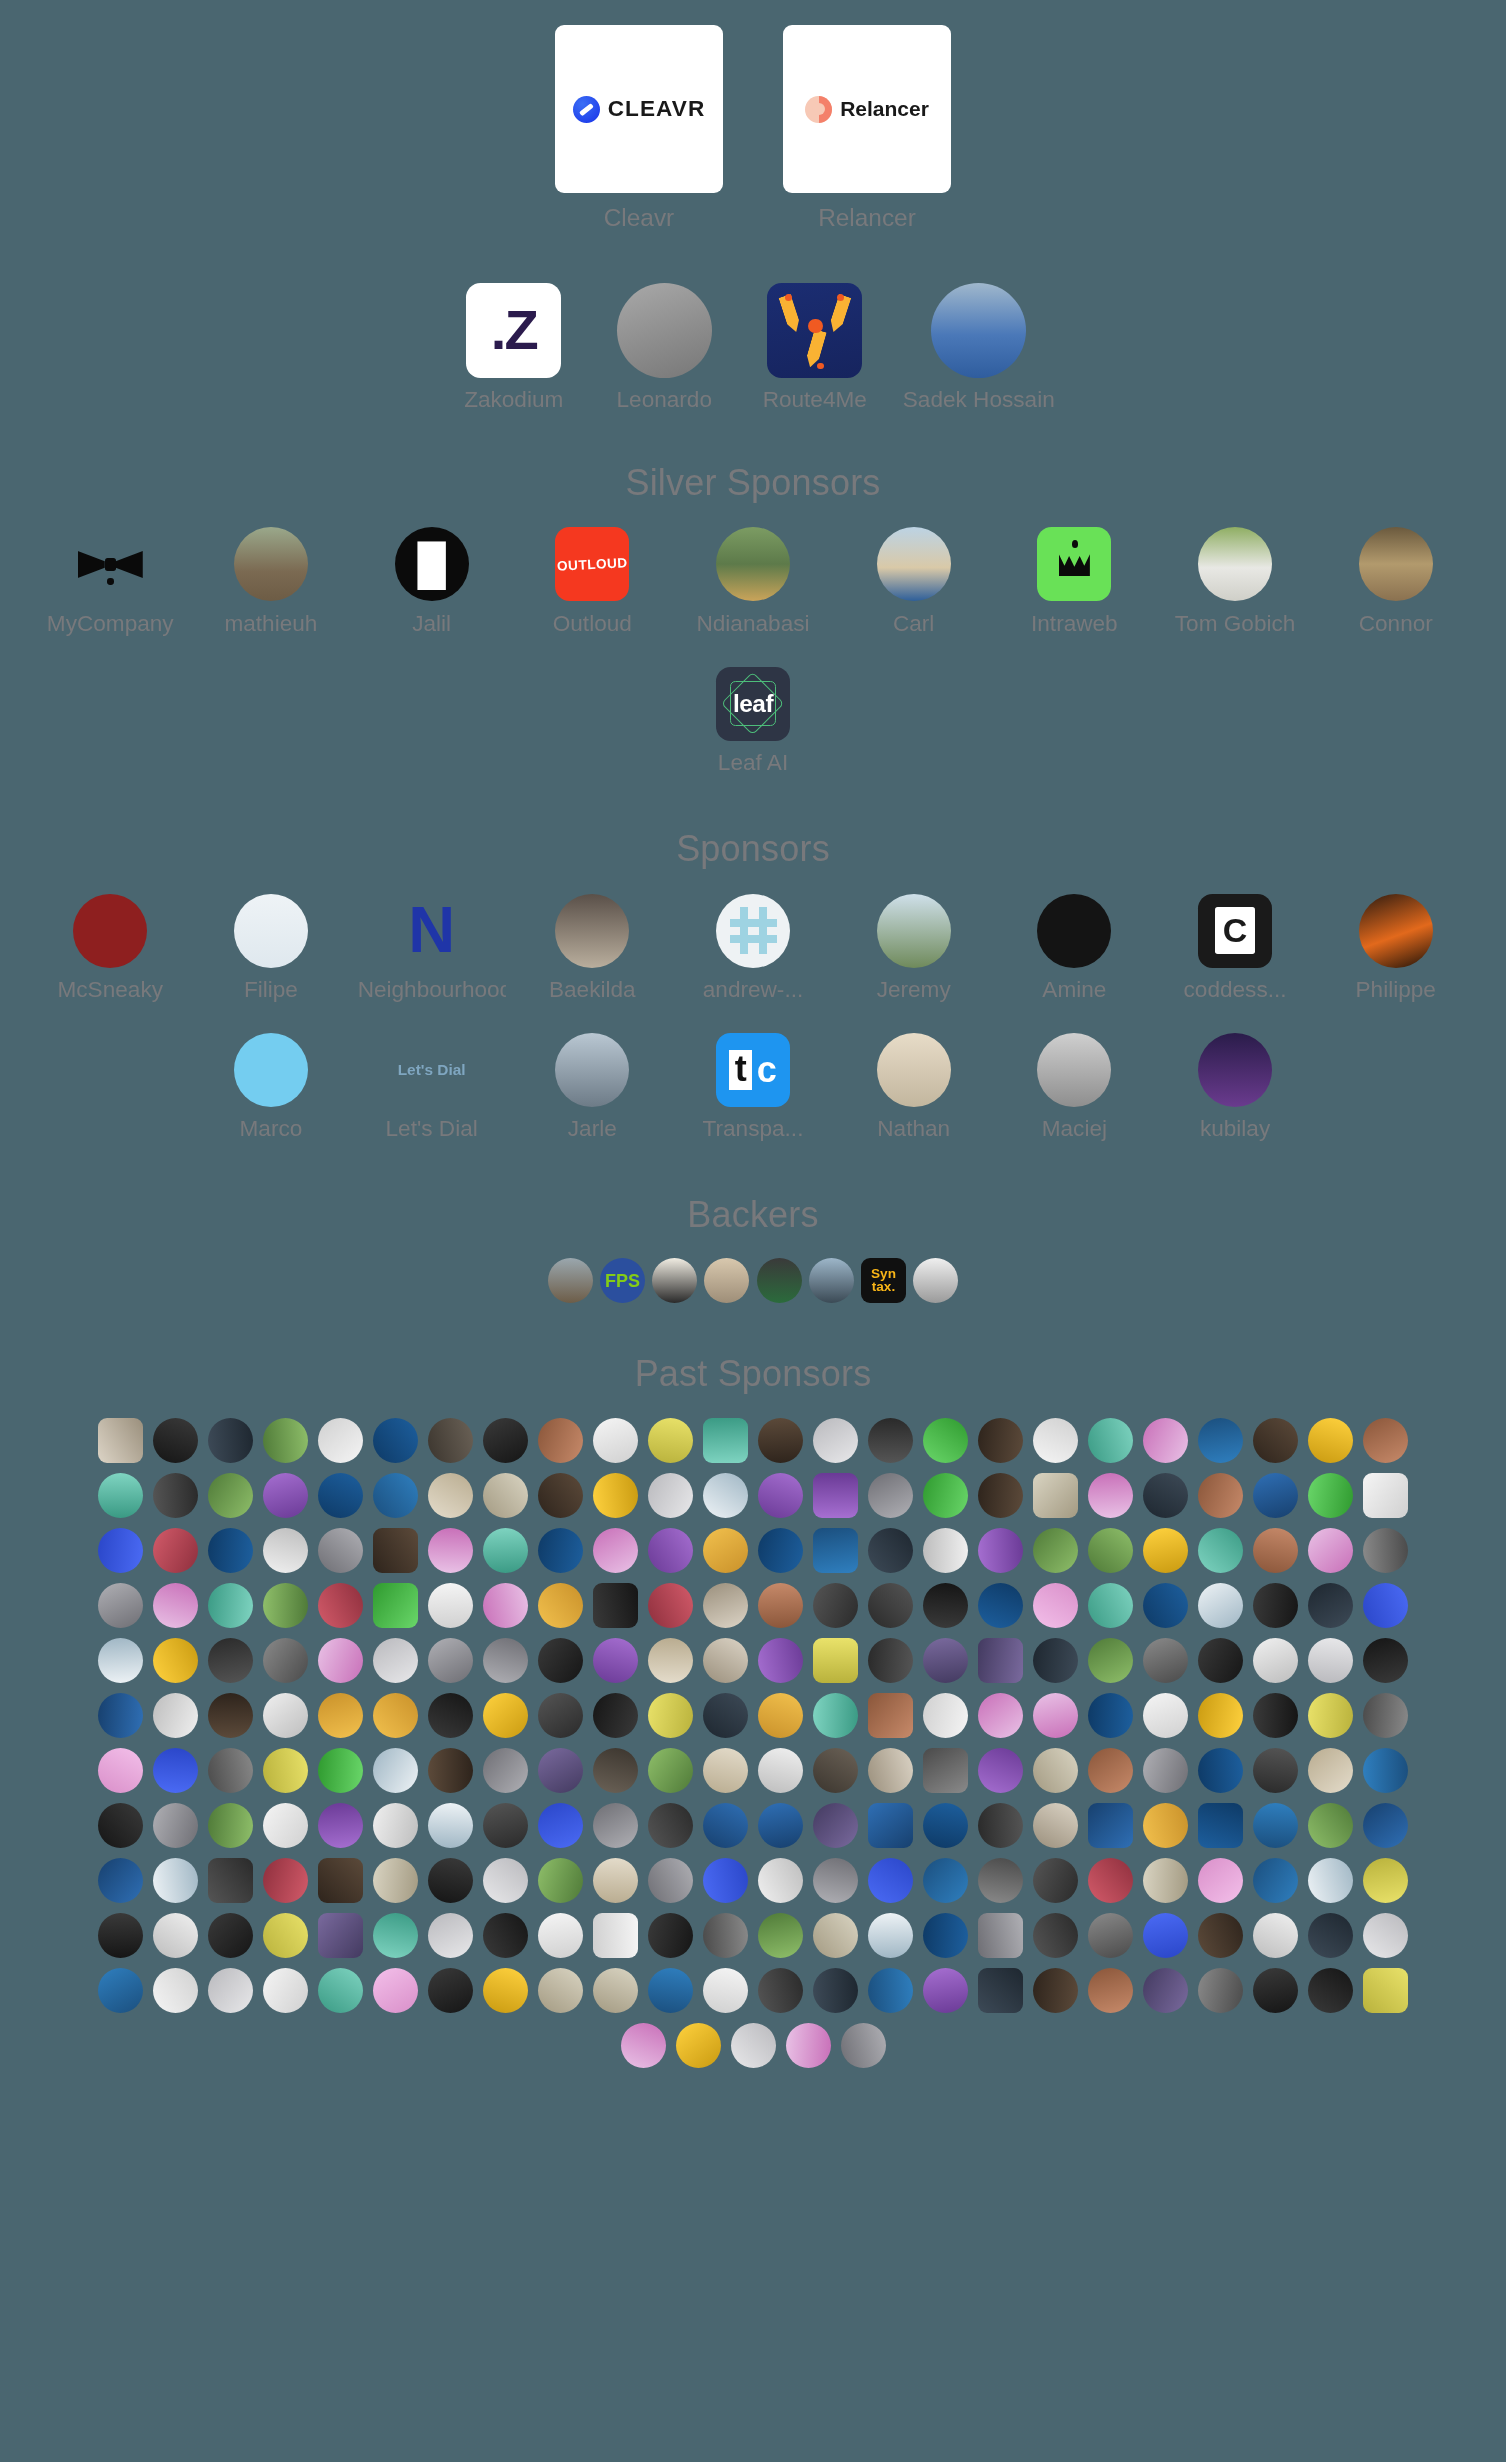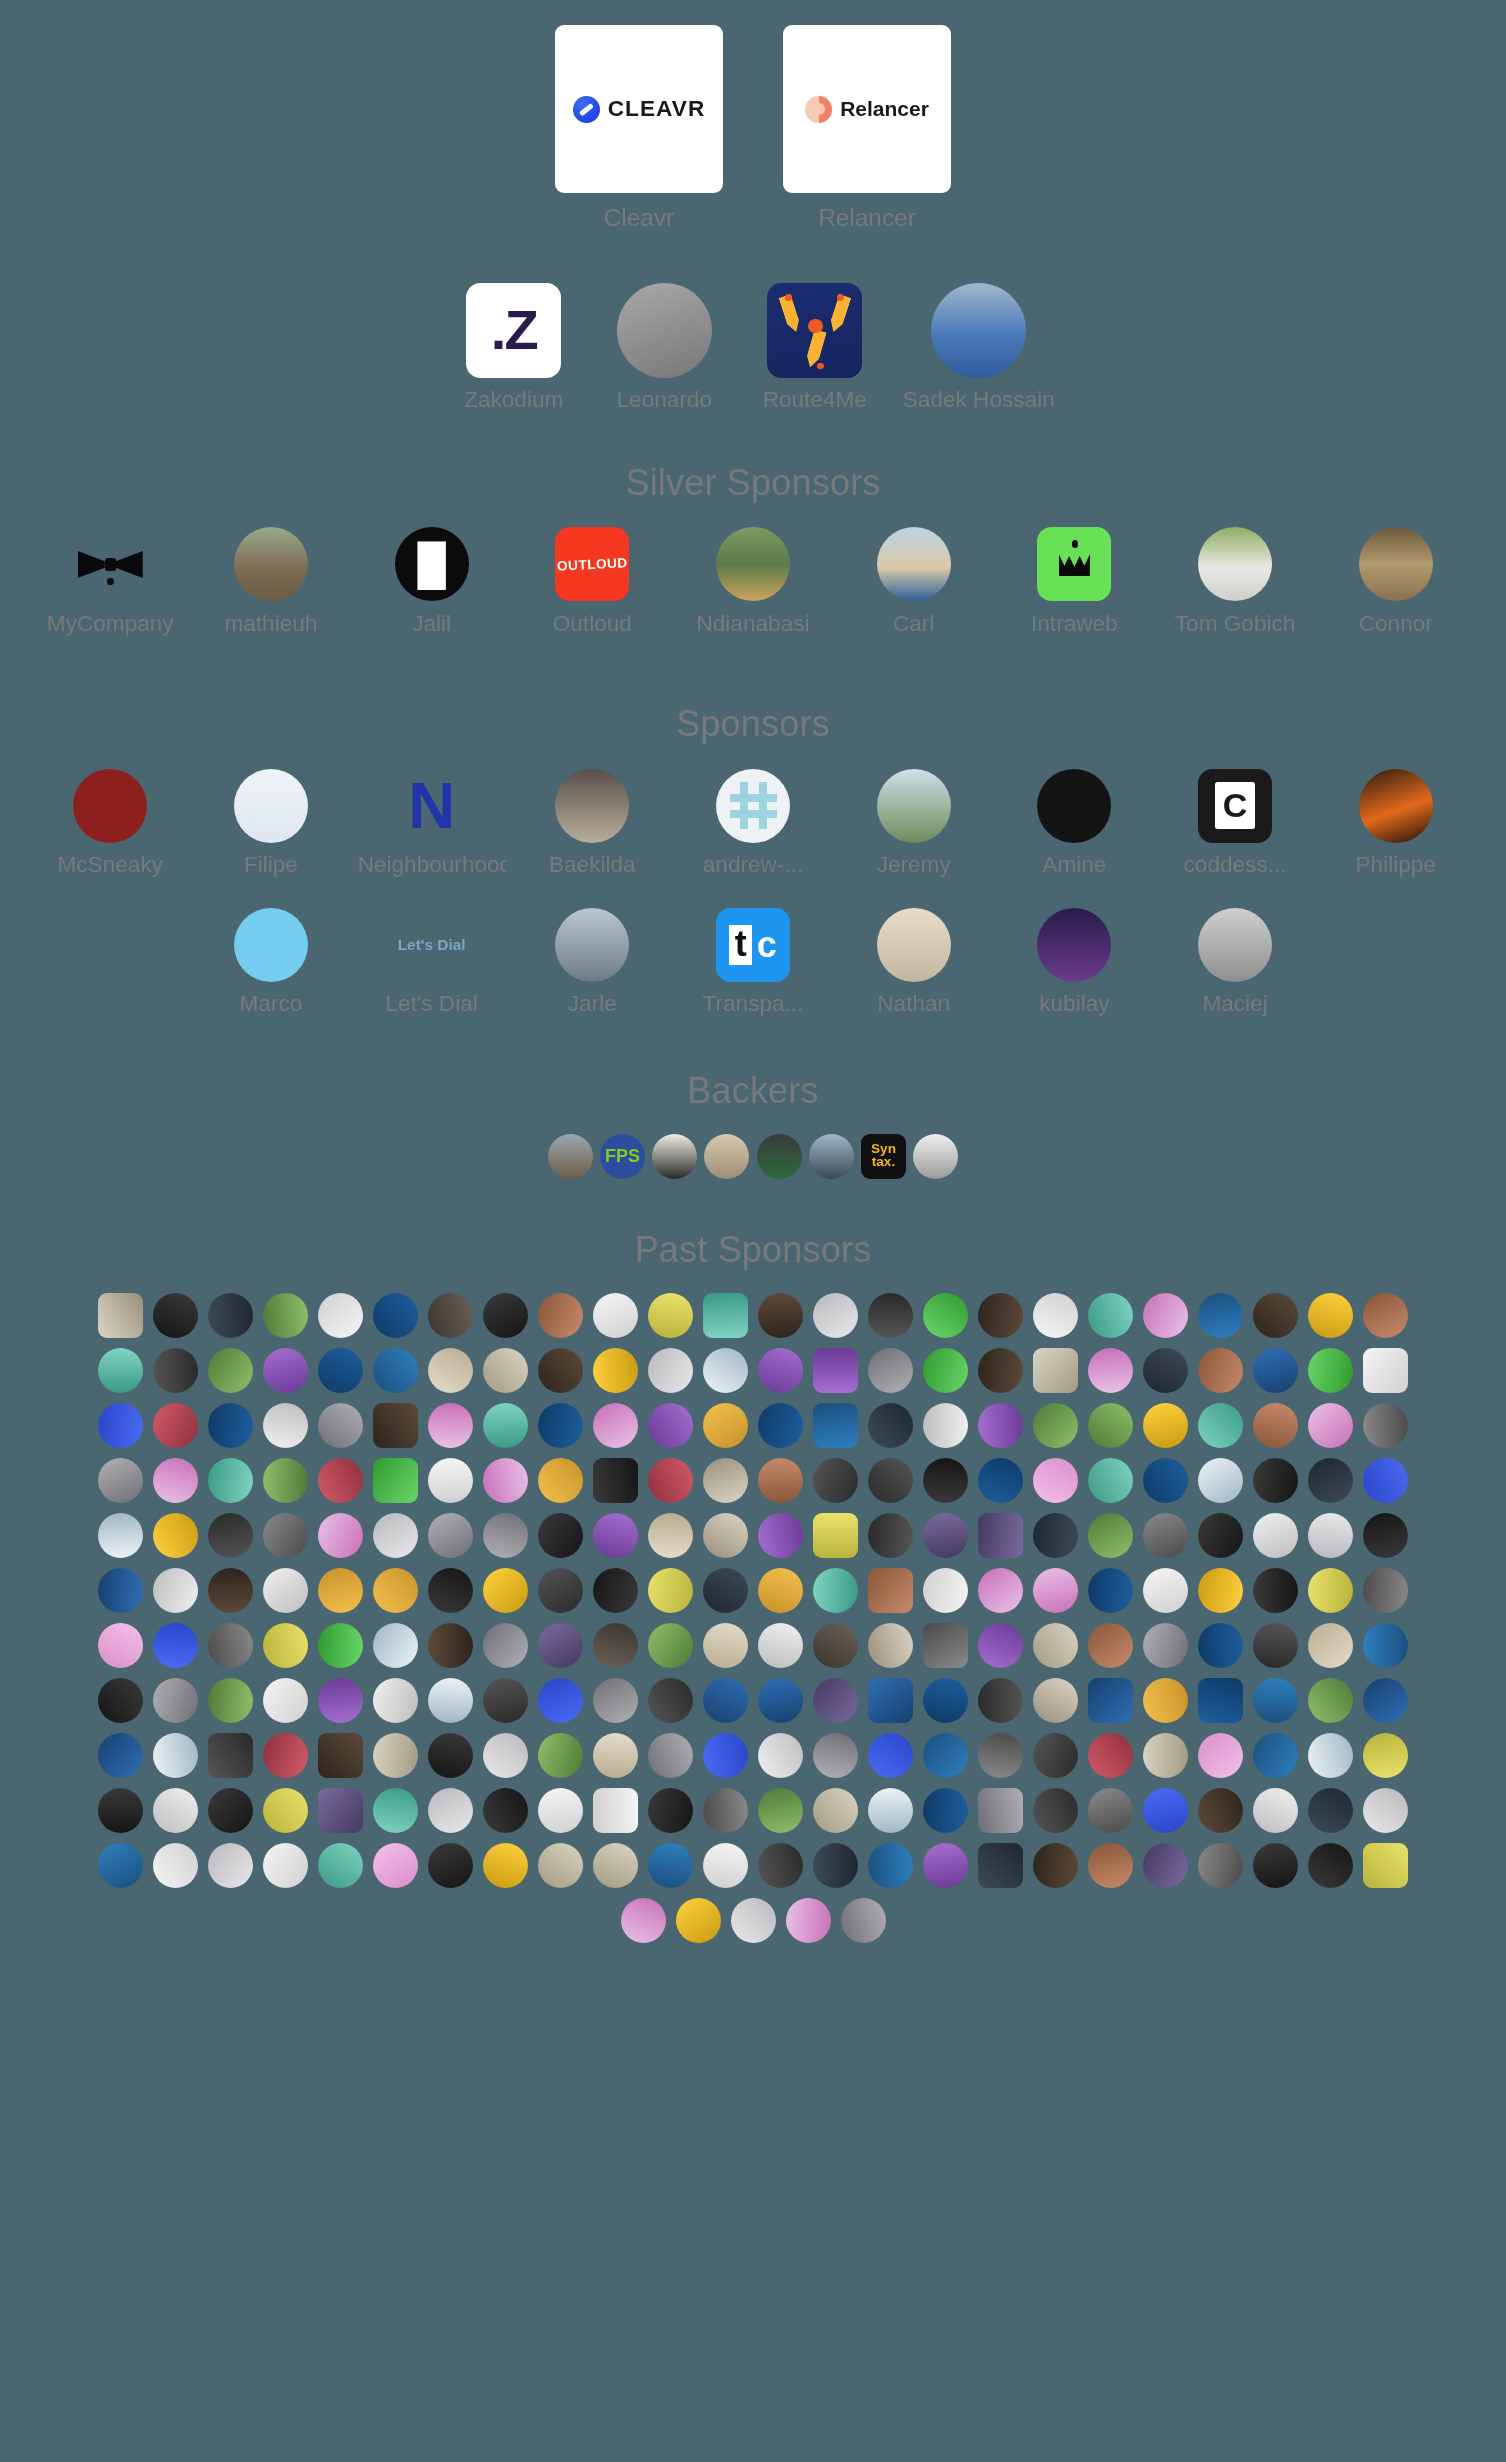--- a/index.html
+++ b/index.html
@@ -382,20 +382,30 @@
       <div class="label">Tom Gobich</div>
     </div>
 
     <div class="cell">
       <div class="art circle connor"></div>
       <div class="label">Connor</div>
     </div>
 
     <div style="flex-basis:100%;height:0"></div>
 
+    <div class="cell">
+      <div class="art rounded leafai">
+        <div class="leafmark">
+          <span class="leafstar"></span>
+            <span class="leafstar2"></span>
+          <span class="leafword">leaf</span>
+        </div>
+      </div>
+      <div class="label">Leaf AI</div>
+    </div>
 
   </div>
 </section>
 
 <section class="section" id="sponsors">
   <h2 class="section-title">Sponsors</h2>
   <div class="row">
 
     <div class="cell">
       <div class="art circle mcsneaky"></div>
@@ -481,27 +491,27 @@
       </div>
       <div class="label">Transpa...</div>
     </div>
 
     <div class="cell">
       <div class="art circle nathan"></div>
       <div class="label">Nathan</div>
     </div>
 
     <div class="cell">
+      <div class="art circle maciej"></div>
+      <div class="label">Maciej</div>
+    </div>
+
+    <div class="cell">
       <div class="art circle kubilay"></div>
       <div class="label">kubilay</div>
-    </div>
-
-    <div class="cell">
-      <div class="art circle maciej"></div>
-      <div class="label">Maciej</div>
     </div>
 
   </div>
 </section>
 
 <section class="section" id="backers">
   <h2 class="section-title">Backers</h2>
   <div class="row" id="backers-row">
       <div class="art circle bk1"></div>
       <div class="art circle bk2">

